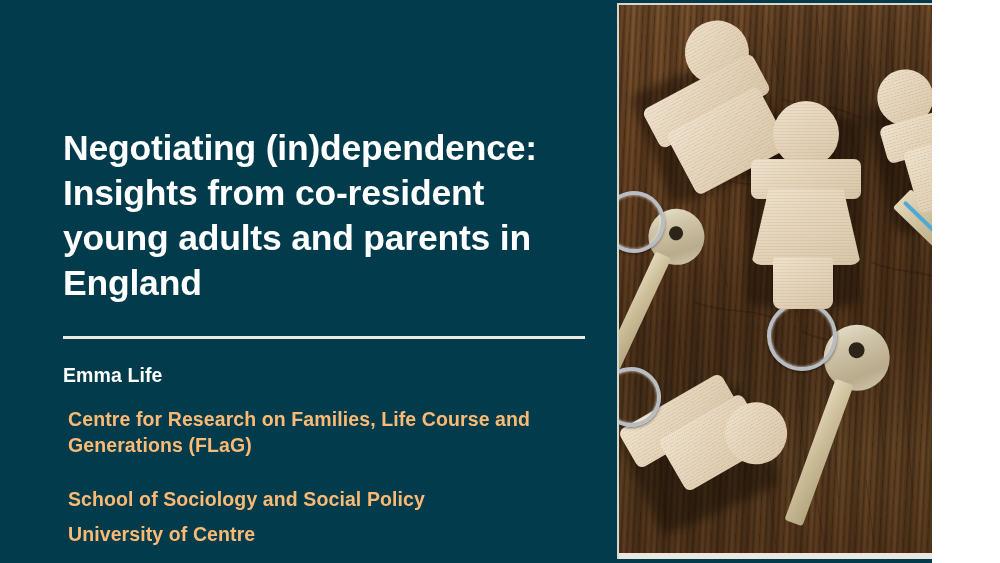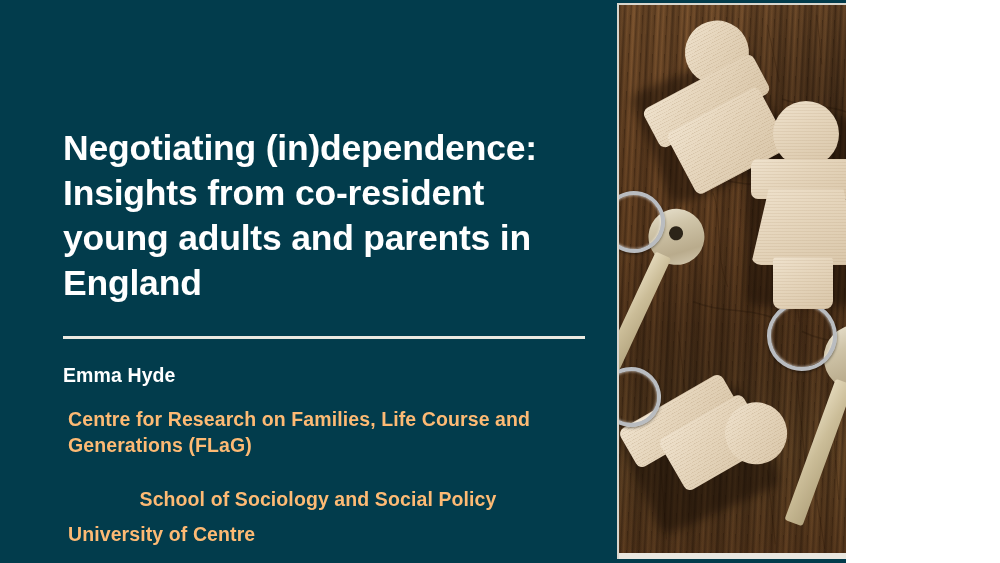--- a/index.html
+++ b/index.html
@@ -7,21 +7,21 @@
     margin: 0;
     padding: 0;
     background: #ffffff;
   }
   body {
     font-family: "Liberation Sans", sans-serif;
   }
 
   .slide {
     position: relative;
-    width: 846px;
+    width: 932px;
     height: 563px;
     overflow: hidden;
     background: #023C4C;
   }
 
   
   .text-panel {
     position: absolute;
     left: 0;
     top: 0;
@@ -68,21 +68,20 @@
     font-size: 19.5px;
     font-weight: bold;
     line-height: 1.33;
     color: #fdba74;
     letter-spacing: 0.1px;
     max-width: 500px;
   }
 
   .affil.second {
     padding-top: 18px;
-    text-align: center;
   }
 
   
   .photo-frame {
     position: absolute;
     left: 616px;
     top: 0;
     width: 384px;
     height: 563px;
     background: #023C4C;
@@ -215,21 +214,21 @@
 <body>
 
 <div class="slide">
 
   <div class="text-panel">
 
     <h1 class="title">Negotiating (in)dependence: Insights from co-resident young adults and parents in England</h1>
 
     <div class="rule"></div>
 
-    <p class="byline">Emma Hyde</p>
+    <p class="byline">Emma Life</p>
 
     <p class="affil">Centre for Research on Families, Life Course and Generations (FLaG)</p>
 
     <p class="affil second">School of Sociology and Social Policy</p>
     <p class="affil" style="padding-top:0;">University of Centre</p>
   </div>
 
   <div class="photo-frame">
     <div class="photo">
 

